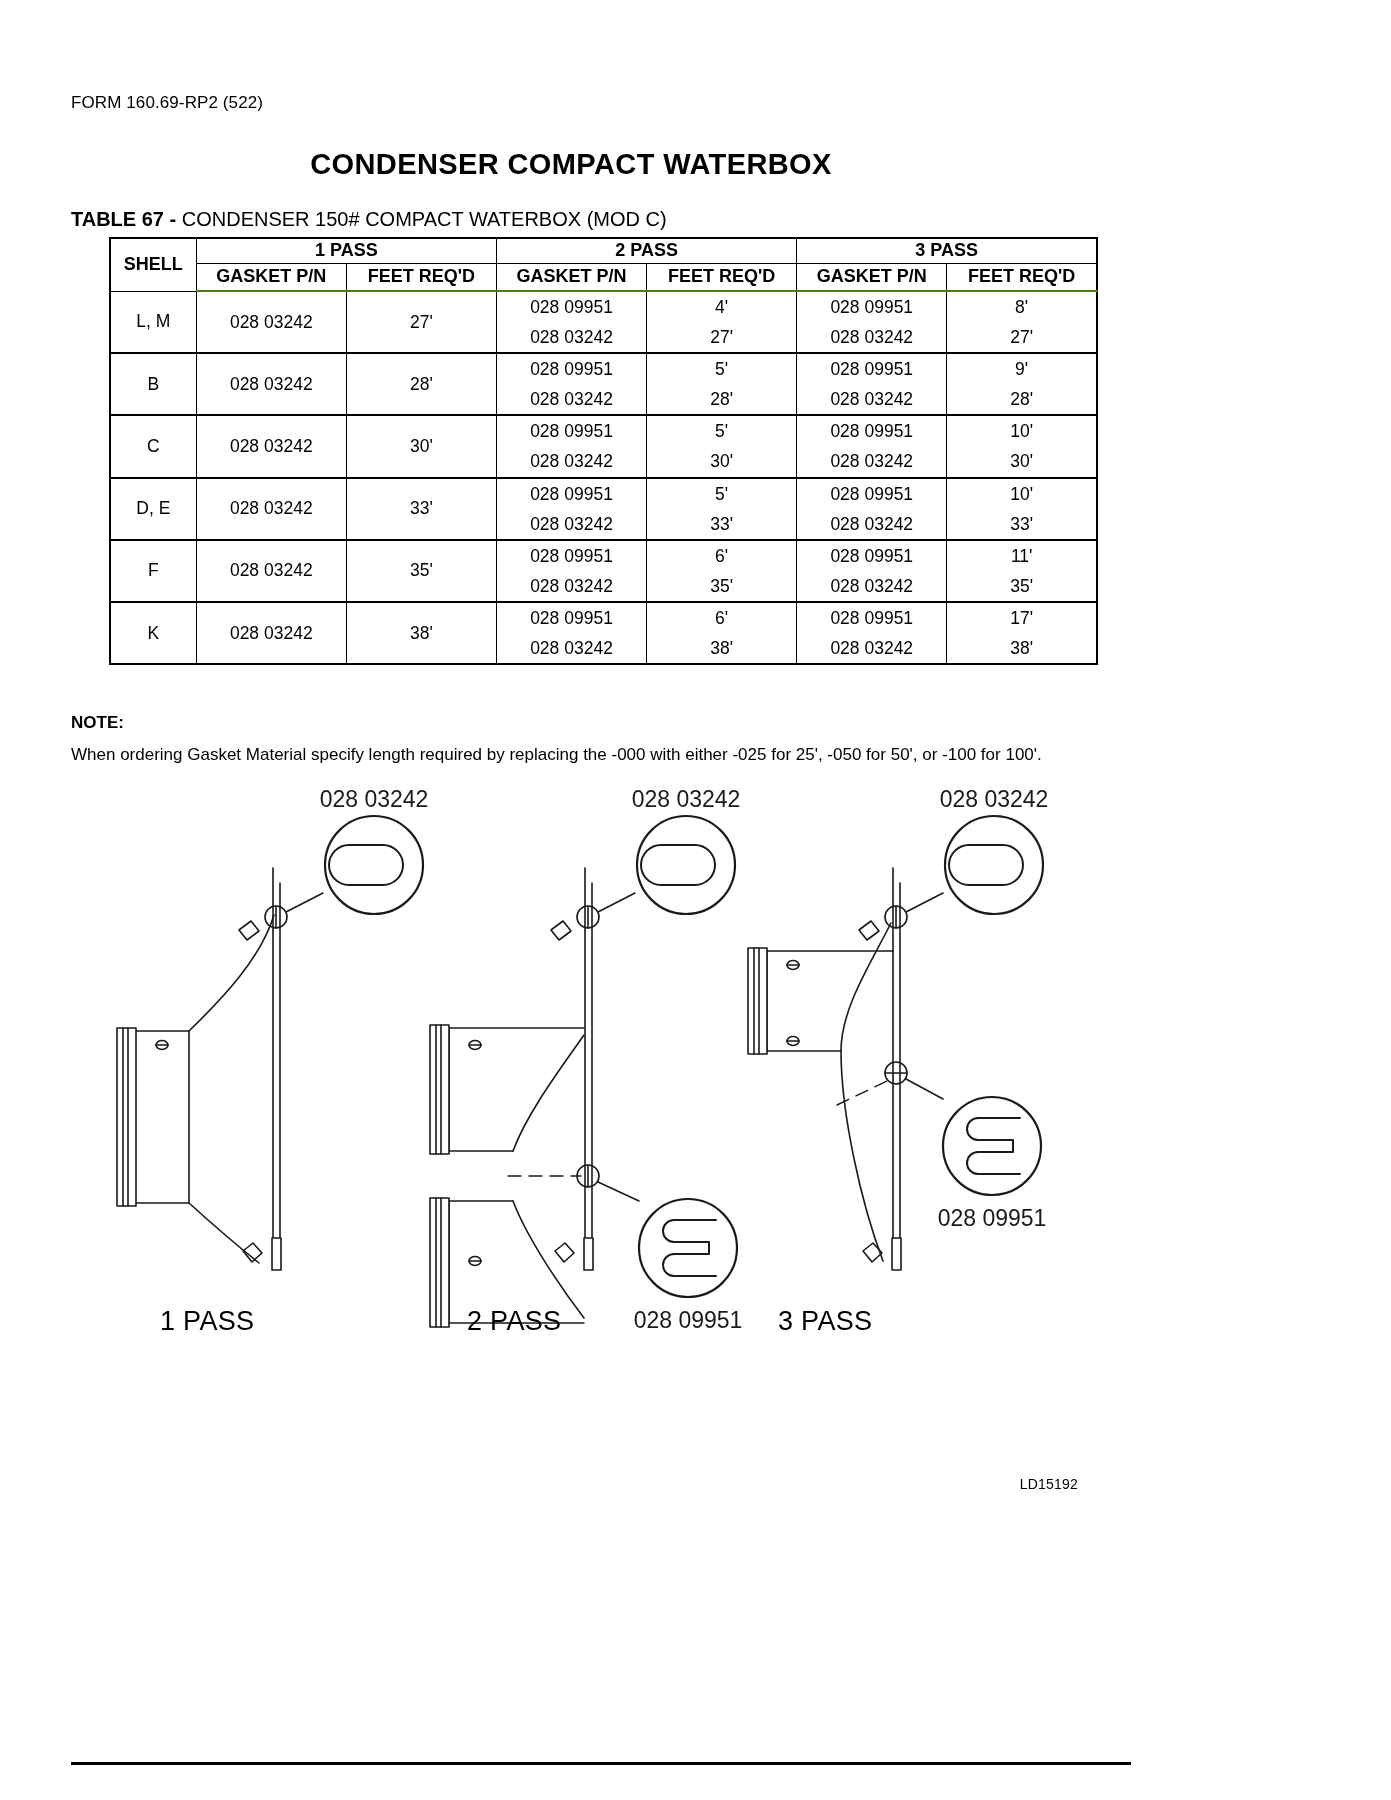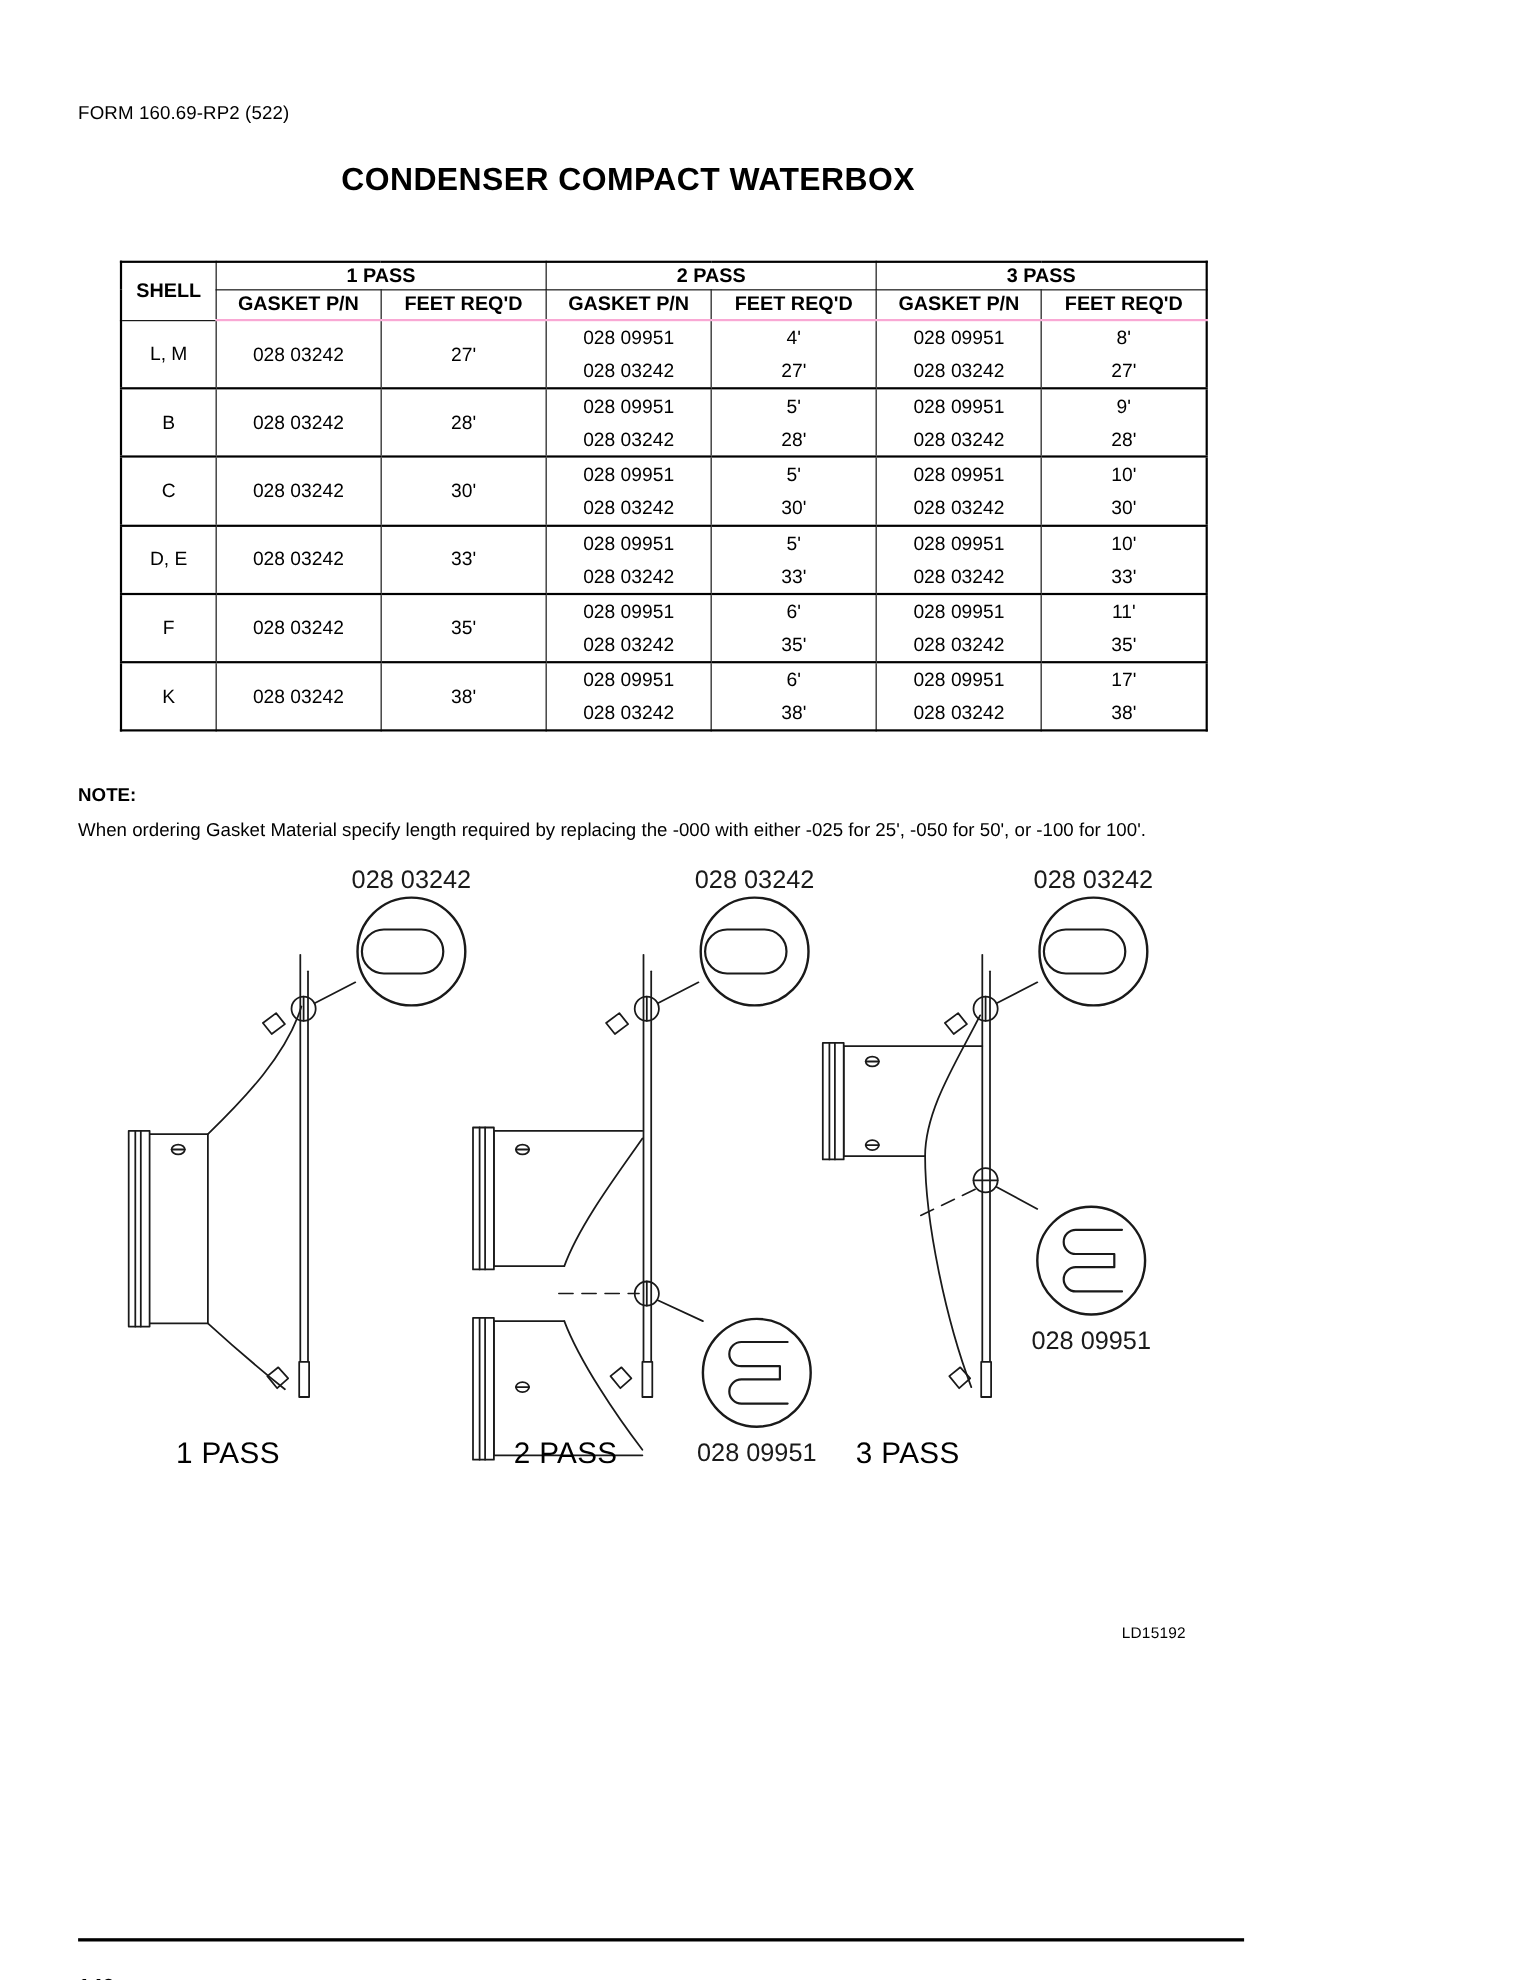--- a/index.html
+++ b/index.html
@@ -90,21 +90,21 @@
   }
   .col-shell  { width: 85px; }
   .col-gp     { width: 148px; }
   .col-ft     { width: 148px; }
 
   .stack { line-height: 1.72; }
   .stack span { display: block; }
 
   
   table.data { border: 2px solid #000; }
-  table.data thead tr.r2 th { border-bottom: 2px solid #f9a8d4; }
+  table.data thead tr.r2 th { border-bottom: 2px solid #4d7c0f; }
   table.data tbody tr td { border-top: 1px solid #000; }
   table.data tbody tr + tr td { border-top: 2px solid #000; }
   table.data thead tr.r1 th.grp { border-bottom: 1px solid #000; }
 
   
   .note-label {
     position: absolute;
     left: 71px;
     top: 665px;
     font-size: 17px;
@@ -184,20 +184,23 @@
 </style>
 </head>
 <body>
 
 <div class="page">
 
   <div class="form-code">FORM 160.69-RP2 (522)</div>
 
   <div class="doc-title">CONDENSER COMPACT WATERBOX</div>
 
+  <div class="table-caption">
+    <b>TABLE 67 - </b><span>CONDENSER 150# COMPACT WATERBOX (MOD C)</span>
+  </div>
 
   <div class="tbl-wrap">
     <table class="data">
       <colgroup>
         <col class="col-shell">
           <col class="col-gp">
           <col class="col-ft">
         <col class="col-gp">
           <col class="col-ft">
         <col class="col-gp">

